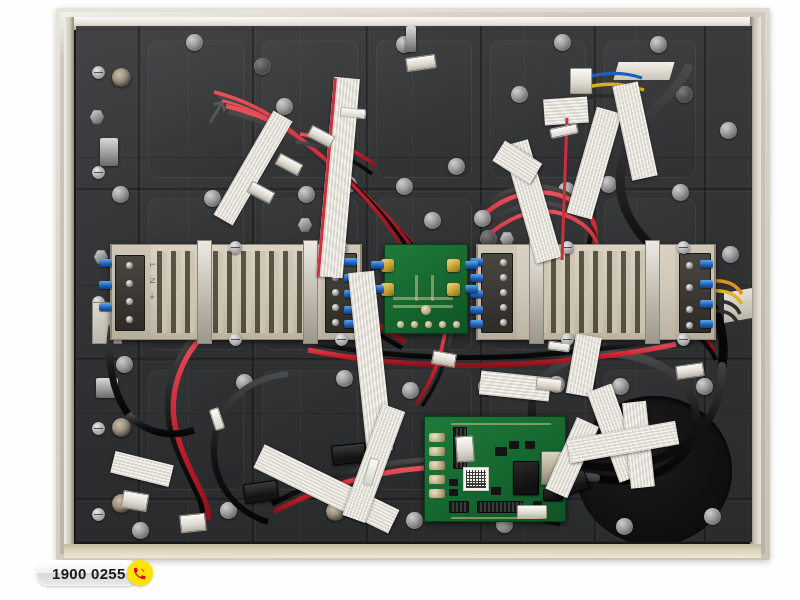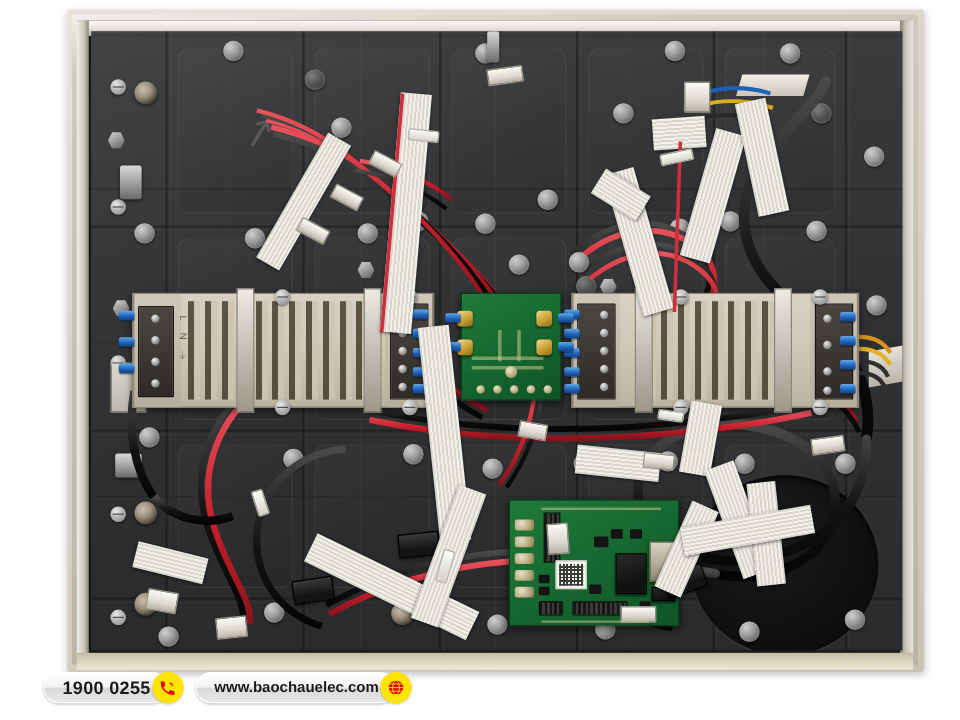--- a/index.html
+++ b/index.html
@@ -635,30 +635,16 @@
         <span class="txt">1900 0255</span>
       </div>
       <div class="badge">
         <svg width="15" height="15" viewBox="0 0 24 24" aria-hidden="true">
           <path d="M6.6 10.8c1.4 2.8 3.8 5.2 6.6 6.6l2.2-2.2c.3-.3.7-.4 1.1-.2 1.2.4 2.5.6 3.8.6.6 0 1 .4 1 1V20c0 .6-.4 1-1 1C10.6 21 3 13.4 3 4c0-.6.4-1 1-1h3.4c.6 0 1 .4 1 1 0 1.3.2 2.6.6 3.8.1.4 0 .8-.2 1.1l-2.2 1.9z" fill="#e2001a"></path>
           <path d="M15.5 5.2c1.6.5 2.9 1.8 3.4 3.4" stroke="#e2001a" stroke-width="1.6" fill="none" stroke-linecap="round"></path>
         </svg>
       </div>
     </div>
 
-    <div style="display:flex;align-items:center">
-      <div class="pill site">
-        <span class="txt">www.baochauelec.com</span>
-      </div>
-      <div class="badge">
-        <svg width="16" height="16" viewBox="0 0 24 24" aria-hidden="true">
-          <circle cx="12" cy="12" r="9" fill="#e2001a"></circle>
-          <ellipse cx="12" cy="12" rx="4.2" ry="9" fill="none" stroke="#ffe400" stroke-width="1.2"></ellipse>
-          <line x1="3" y1="12" x2="21" y2="12" stroke="#ffe400" stroke-width="1.2"></line>
-          <line x1="4.2" y1="7.5" x2="19.8" y2="7.5" stroke="#ffe400" stroke-width="1.1"></line>
-          <line x1="4.2" y1="16.5" x2="19.8" y2="16.5" stroke="#ffe400" stroke-width="1.1"></line>
-        </svg>
-      </div>
-    </div>
 
   </div>
 
 </div>
 
 </body></html>

